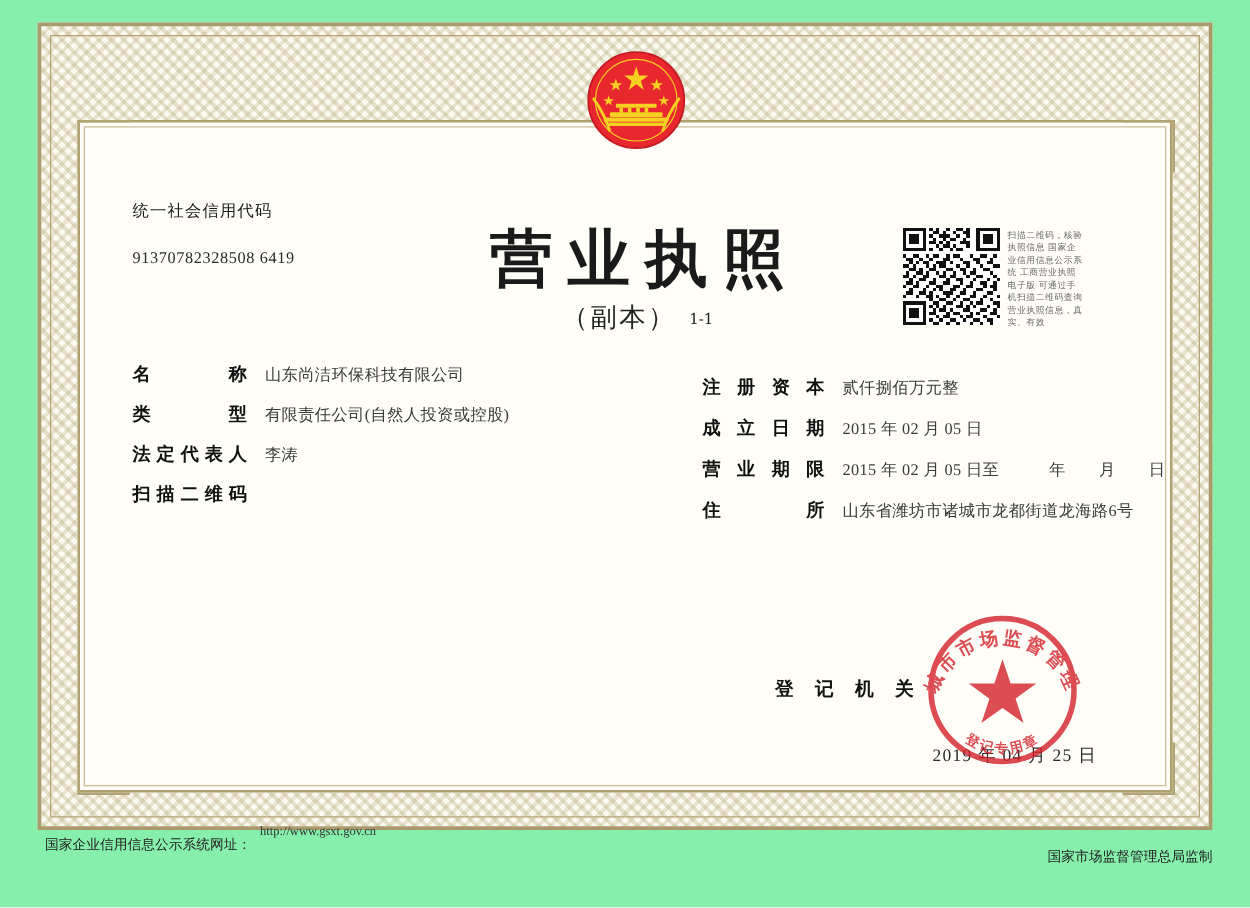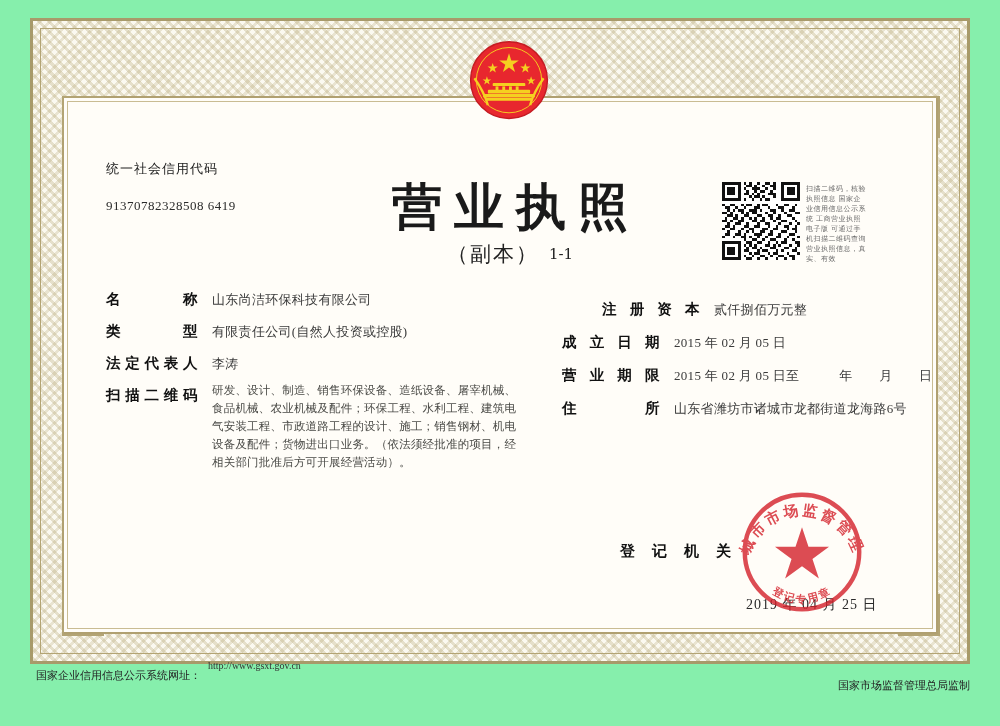--- a/index.html
+++ b/index.html
@@ -94,21 +94,21 @@
     top: 240px;
     width: 360px;
     text-align: center;
     font-family: "DejaVu Serif", serif;
     font-size: 21px;
     color: #222;
     letter-spacing: 2px;
     z-index: 5;
   }
   .subtitle .num {
-    font-size: 15px;
+    font-size: 12px;
     letter-spacing: 0;
     margin-left: 10px;
     vertical-align: 2px;
     text-align: right;
   }
 
   
   .credit-label {
     position: absolute;
     left: 106px;
@@ -189,21 +189,21 @@
     width: 312px;
     font-size: 11.5px;
     line-height: 18px;
     color: #4a4a46;
     font-family: "Liberation Serif", serif;
     z-index: 5;
     letter-spacing: 0.2px;
   }
 
   
-  #row-capital  { left: 562px; top: 300px; margin-left: 40px; }
+  #row-capital  { left: 562px; top: 300px; }
   #row-date     { left: 562px; top: 333px; }
   #row-term     { left: 562px; top: 366px; }
   #row-addr     { left: 562px; top: 399px; }
 
   .k-r { width: 98px; text-align: justify; text-align-last: justify; }
 
   
   .authority {
     position: absolute;
     left: 620px;
@@ -550,21 +550,20 @@
   </div>
   <div class="field" id="row-type">
     <span class="k k-4">类　　型</span><span class="v">有限责任公司(自然人投资或控股)</span>
   </div>
   <div class="field" id="row-legal">
     <span class="k k-5">法定代表人</span><span class="v">李涛</span>
   </div>
   <div class="field" id="row-scope">
     <span class="k k-4">扫描二维码</span>
   </div>
-  <div class="scope-text">研发、设计、制造、销售环保设备、造纸设备、屠宰机械、食品机械、农业机械及配件；环保工程、水利工程、建筑电气安装工程、市政道路工程的设计、施工；销售钢材、机电设备及配件；货物进出口业务。（依法须经批准的项目，经相关部门批准后方可开展经营活动）。</div>
 
   <div class="field" id="row-capital">
     <span class="k k-r">注册资本</span><span class="v">贰仟捌佰万元整</span>
   </div>
   <div class="field" id="row-date">
     <span class="k k-r">成立日期</span><span class="v">2015 年 02 月 05 日</span>
   </div>
   <div class="field" id="row-term">
     <span class="k k-r">营业期限</span><span class="v">2015 年 02 月 05 日至　　　年　　月　　日</span>
   </div>

